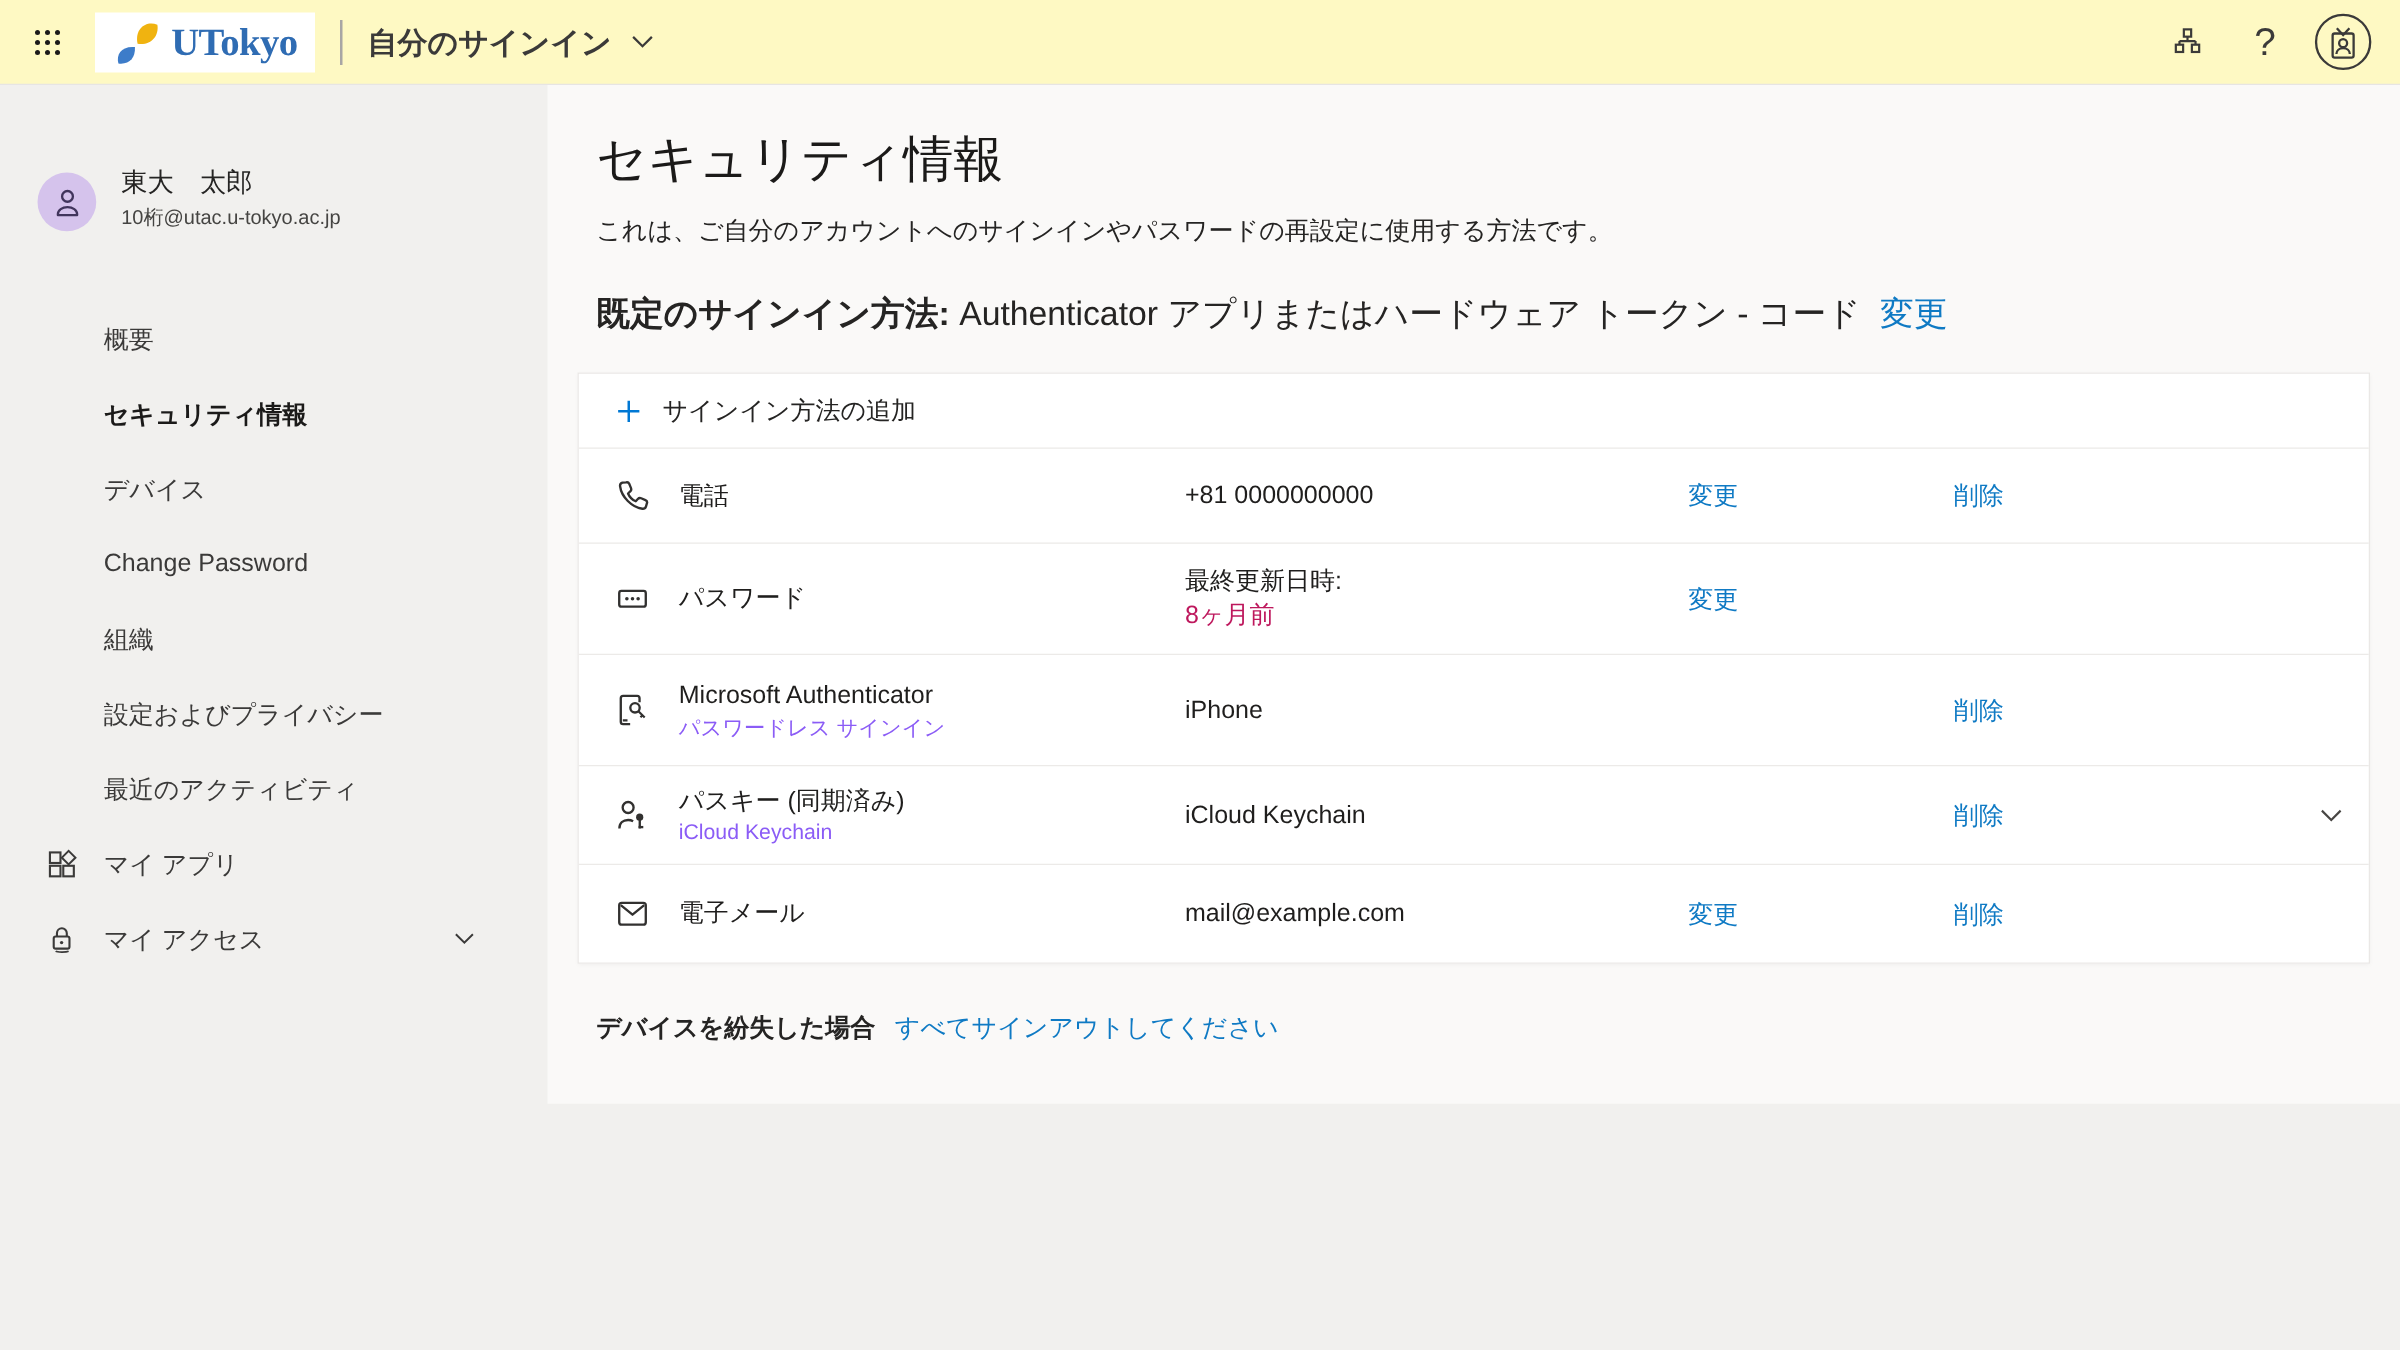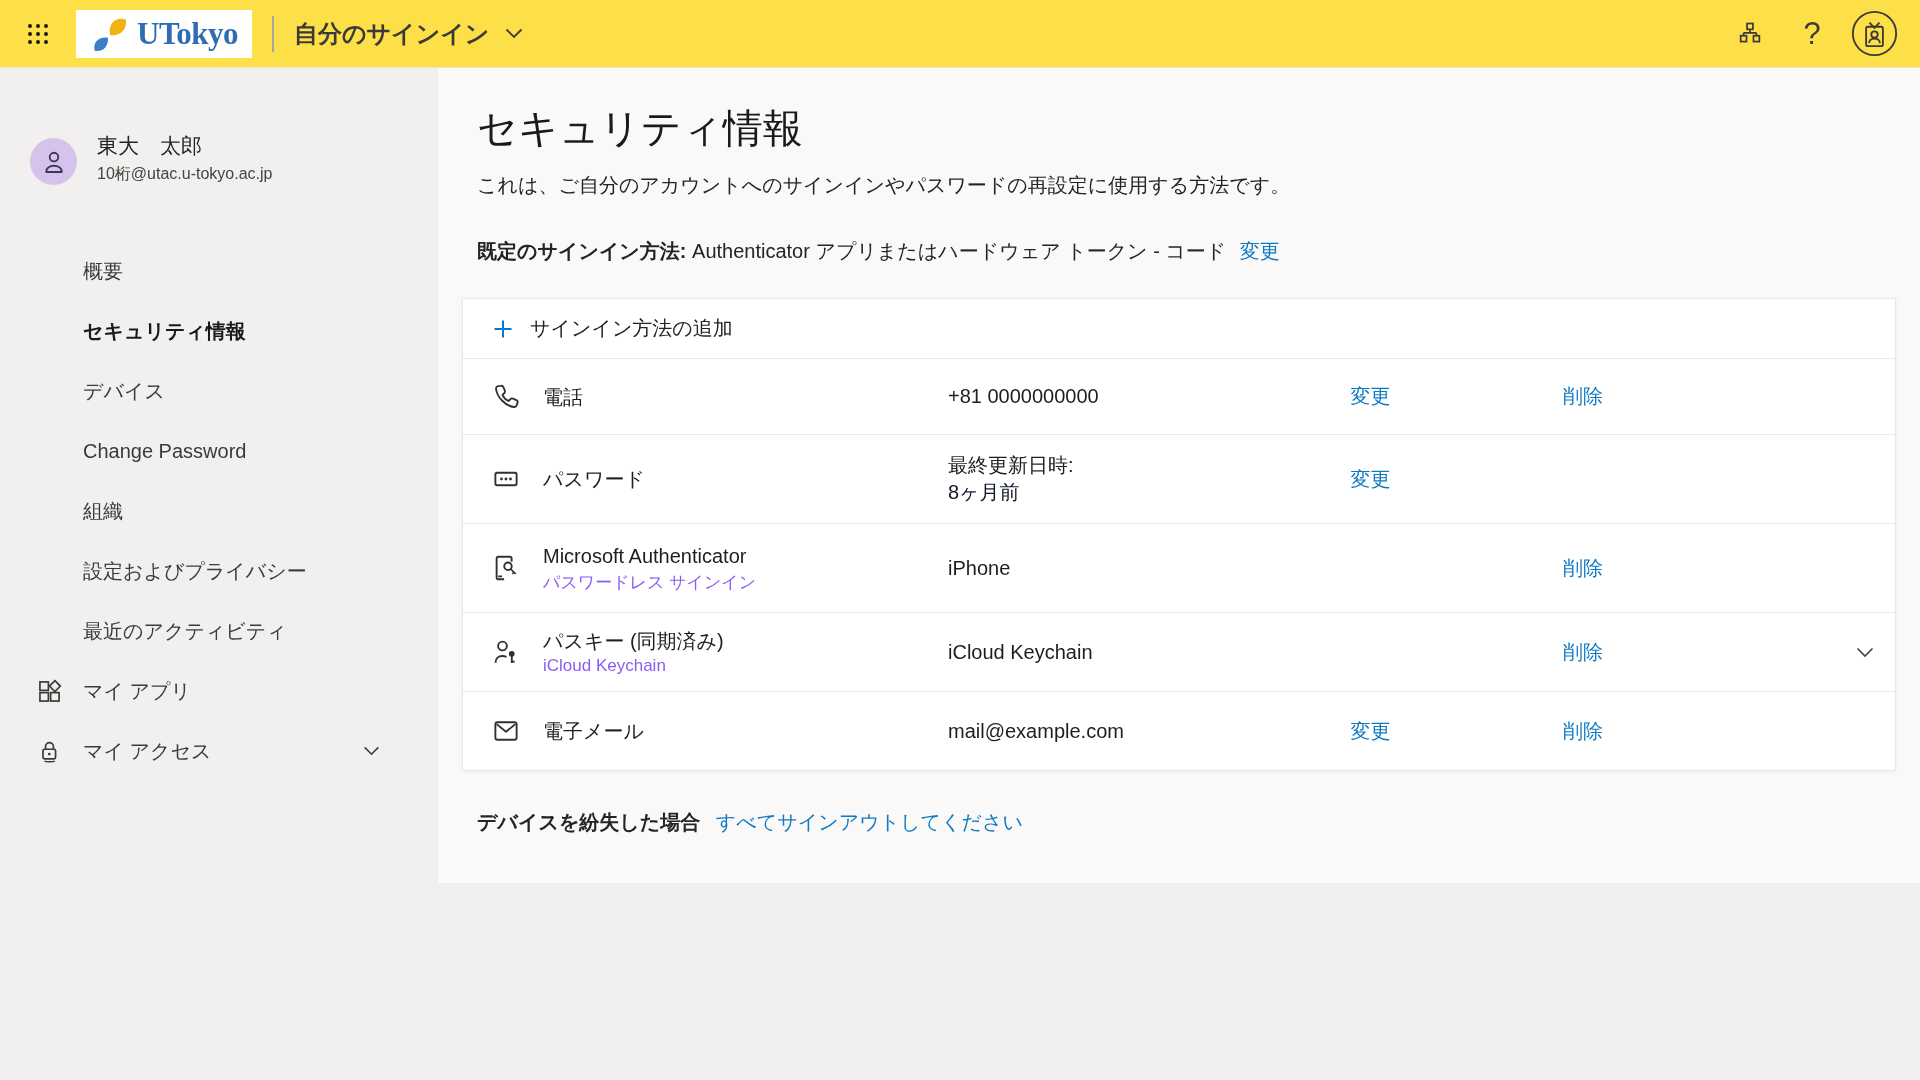--- a/index.html
+++ b/index.html
@@ -2,21 +2,21 @@
 <html><head>
 <meta charset="utf-8">
 <style>
   * { margin:0; padding:0; box-sizing:border-box; }
   html,body { width:1920px; height:1080px; overflow:hidden;
     font-family:"Liberation Sans","DejaVu Sans",sans-serif;
     background:#f1f0ee; color:#252423; }
 
   
   .topbar { position:absolute; left:0; top:0; width:1920px; height:68px;
-    background:#fde047; border-bottom:1px solid #e7e5e3;
+    background:#fef9c3; border-bottom:1px solid #e7e5e3;
     display:flex; align-items:center; padding:0 22px 0 14px; z-index:5; }
   .icon-btn { width:48px; height:48px; border:none; background:transparent;
     display:flex; align-items:center; justify-content:center; cursor:pointer; }
   .logo-chip { margin-left:14px; height:48px; background:#ffffff;
     display:flex; align-items:center; gap:9px; padding:4px 14px; cursor:pointer; }
   .logo-text { font-family:"Liberation Serif","DejaVu Serif",serif;
     font-size:31px; font-weight:700; color:#2f6cb3; letter-spacing:-.5px; }
   .tb-divider { width:2px; height:36px; background:#a8a6a4; margin:0 20px; }
   .tb-title { display:flex; align-items:center; gap:16px; background:transparent;
     border:none; cursor:pointer; font-size:24px; font-weight:600; color:#3b3a39;
@@ -40,21 +40,21 @@
     font-size:20px; color:#3b3a39; cursor:pointer; }
   .nav-sub.selected { font-weight:700; color:#1b1a19; }
 
   
   .main { position:absolute; left:438px; top:68px; width:1482px; height:815px;
     background:#faf9f8; padding:36px 0 0 24px; }
   .inner { margin-left:15px; }
   h1.page-title { font-size:40px; font-weight:300; color:#1b1a19;
     line-height:48px; margin-bottom:18px; }
   .page-desc { font-size:20px; color:#252423; line-height:30px; margin-bottom:36px; }
-  .default-line { font-size:20px; line-height:30px; margin-bottom:26px; color:#252423; }
+  .default-line { font-size:27px; line-height:30px; margin-bottom:26px; color:#252423; }
   .default-line b { font-weight:700; }
   a.link { color:#0f7ac4; text-decoration:none; cursor:pointer; }
   .default-line a.link { margin-left:8px; }
 
   
   .card { width:1434px; background:#ffffff; border:1px solid #eae8e6;
     box-shadow:0 1px 4px rgba(0,0,0,.05);margin-top:32px; }
   .card-header { height:59px; display:flex; align-items:center; gap:15px;
     padding-left:28px; font-size:20px; color:#252423; cursor:pointer; }
   .mrow { display:grid;
@@ -62,21 +62,21 @@
     align-items:center; border-top:1px solid #eceae8; }
   .mrow .ricon { padding-left:28px; display:flex; align-items:center; }
   .r-phone   { min-height:76px; }
   .r-pass    { min-height:89px; }
   .r-auth    { min-height:89px; }
   .r-passkey { min-height:79px; }
   .r-mail    { min-height:79px; }
   .mname { font-size:20px; color:#1f1e1d; line-height:26px; }
   .msub  { font-size:17px; color:#8b5cf6; margin-top:2px; }
   .mval  { font-size:20px; color:#1f1e1d; line-height:27px; }
-  .mval .gray { color:#0f172a; }
+  .mval .gray { color:#be185d; }
   .cell-link { text-align:center; font-size:20px; }
   .chev-cell { display:flex; justify-content:center; }
   .chev-btn { background:none; border:none; cursor:pointer; display:flex; }
 
   .lost-line { margin-top:38px; font-size:20px; color:#252423; }
   .lost-line b { font-weight:700; margin-right:10px; }
 
   svg { display:block; }
 </style>
 </head>

